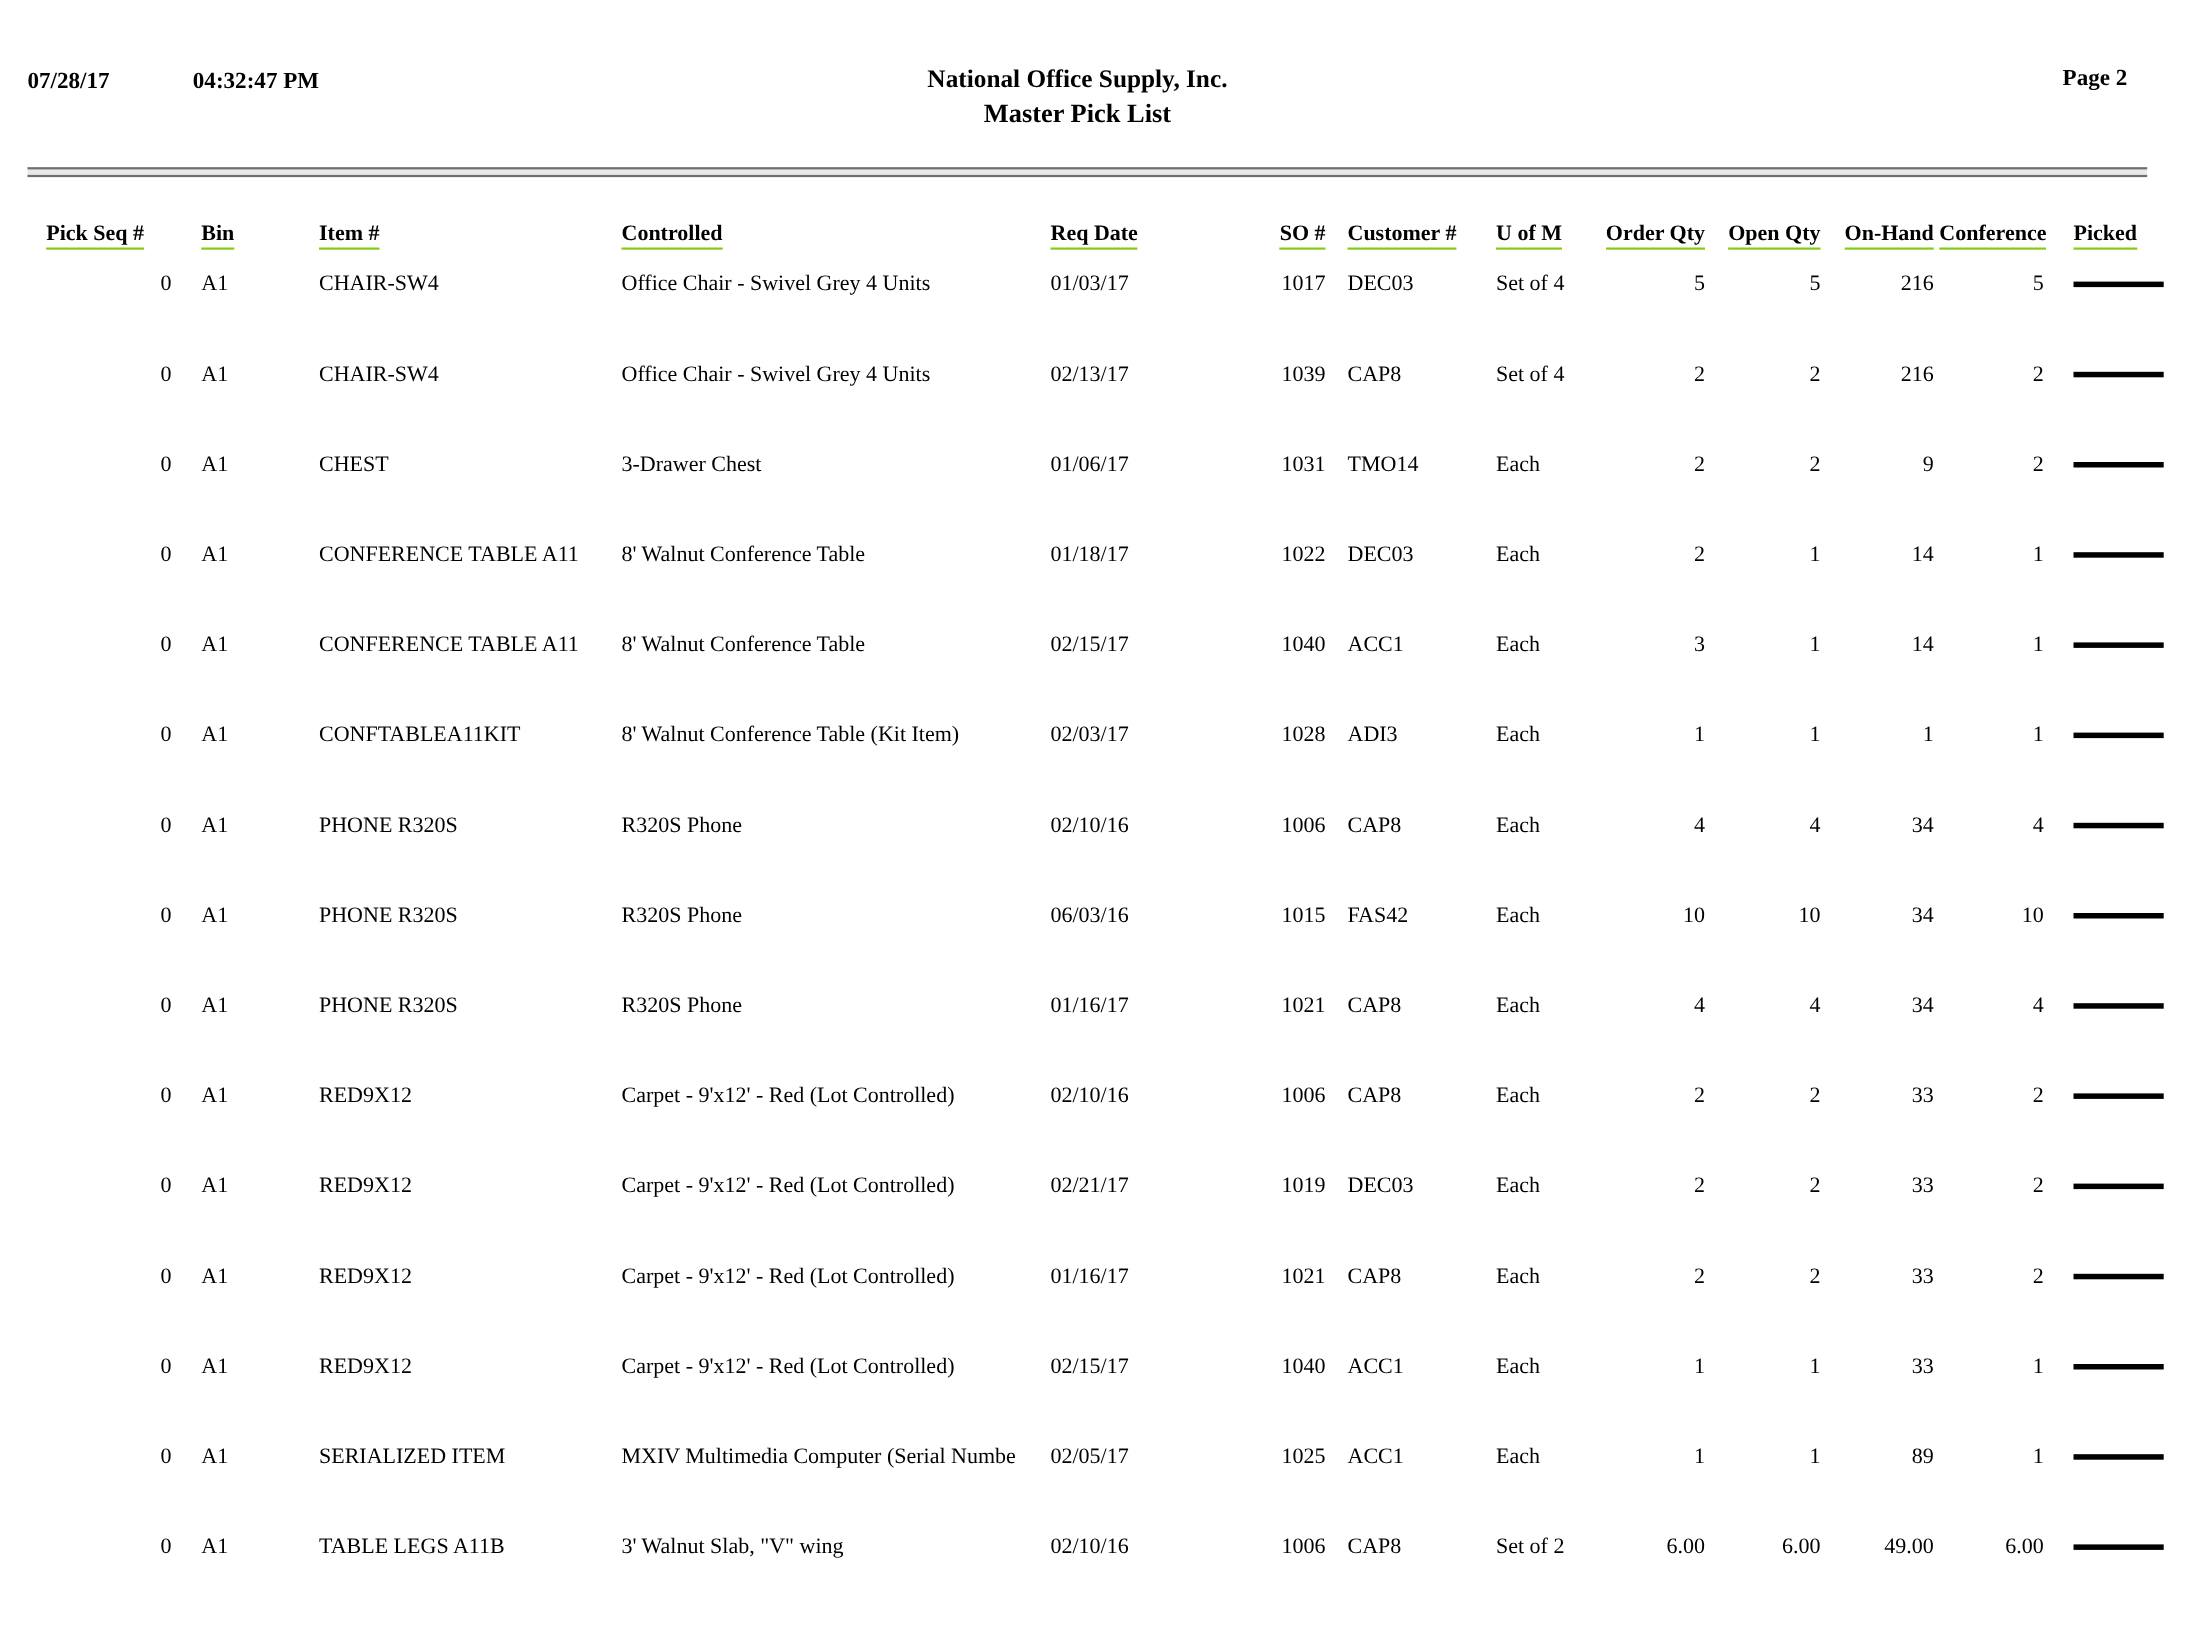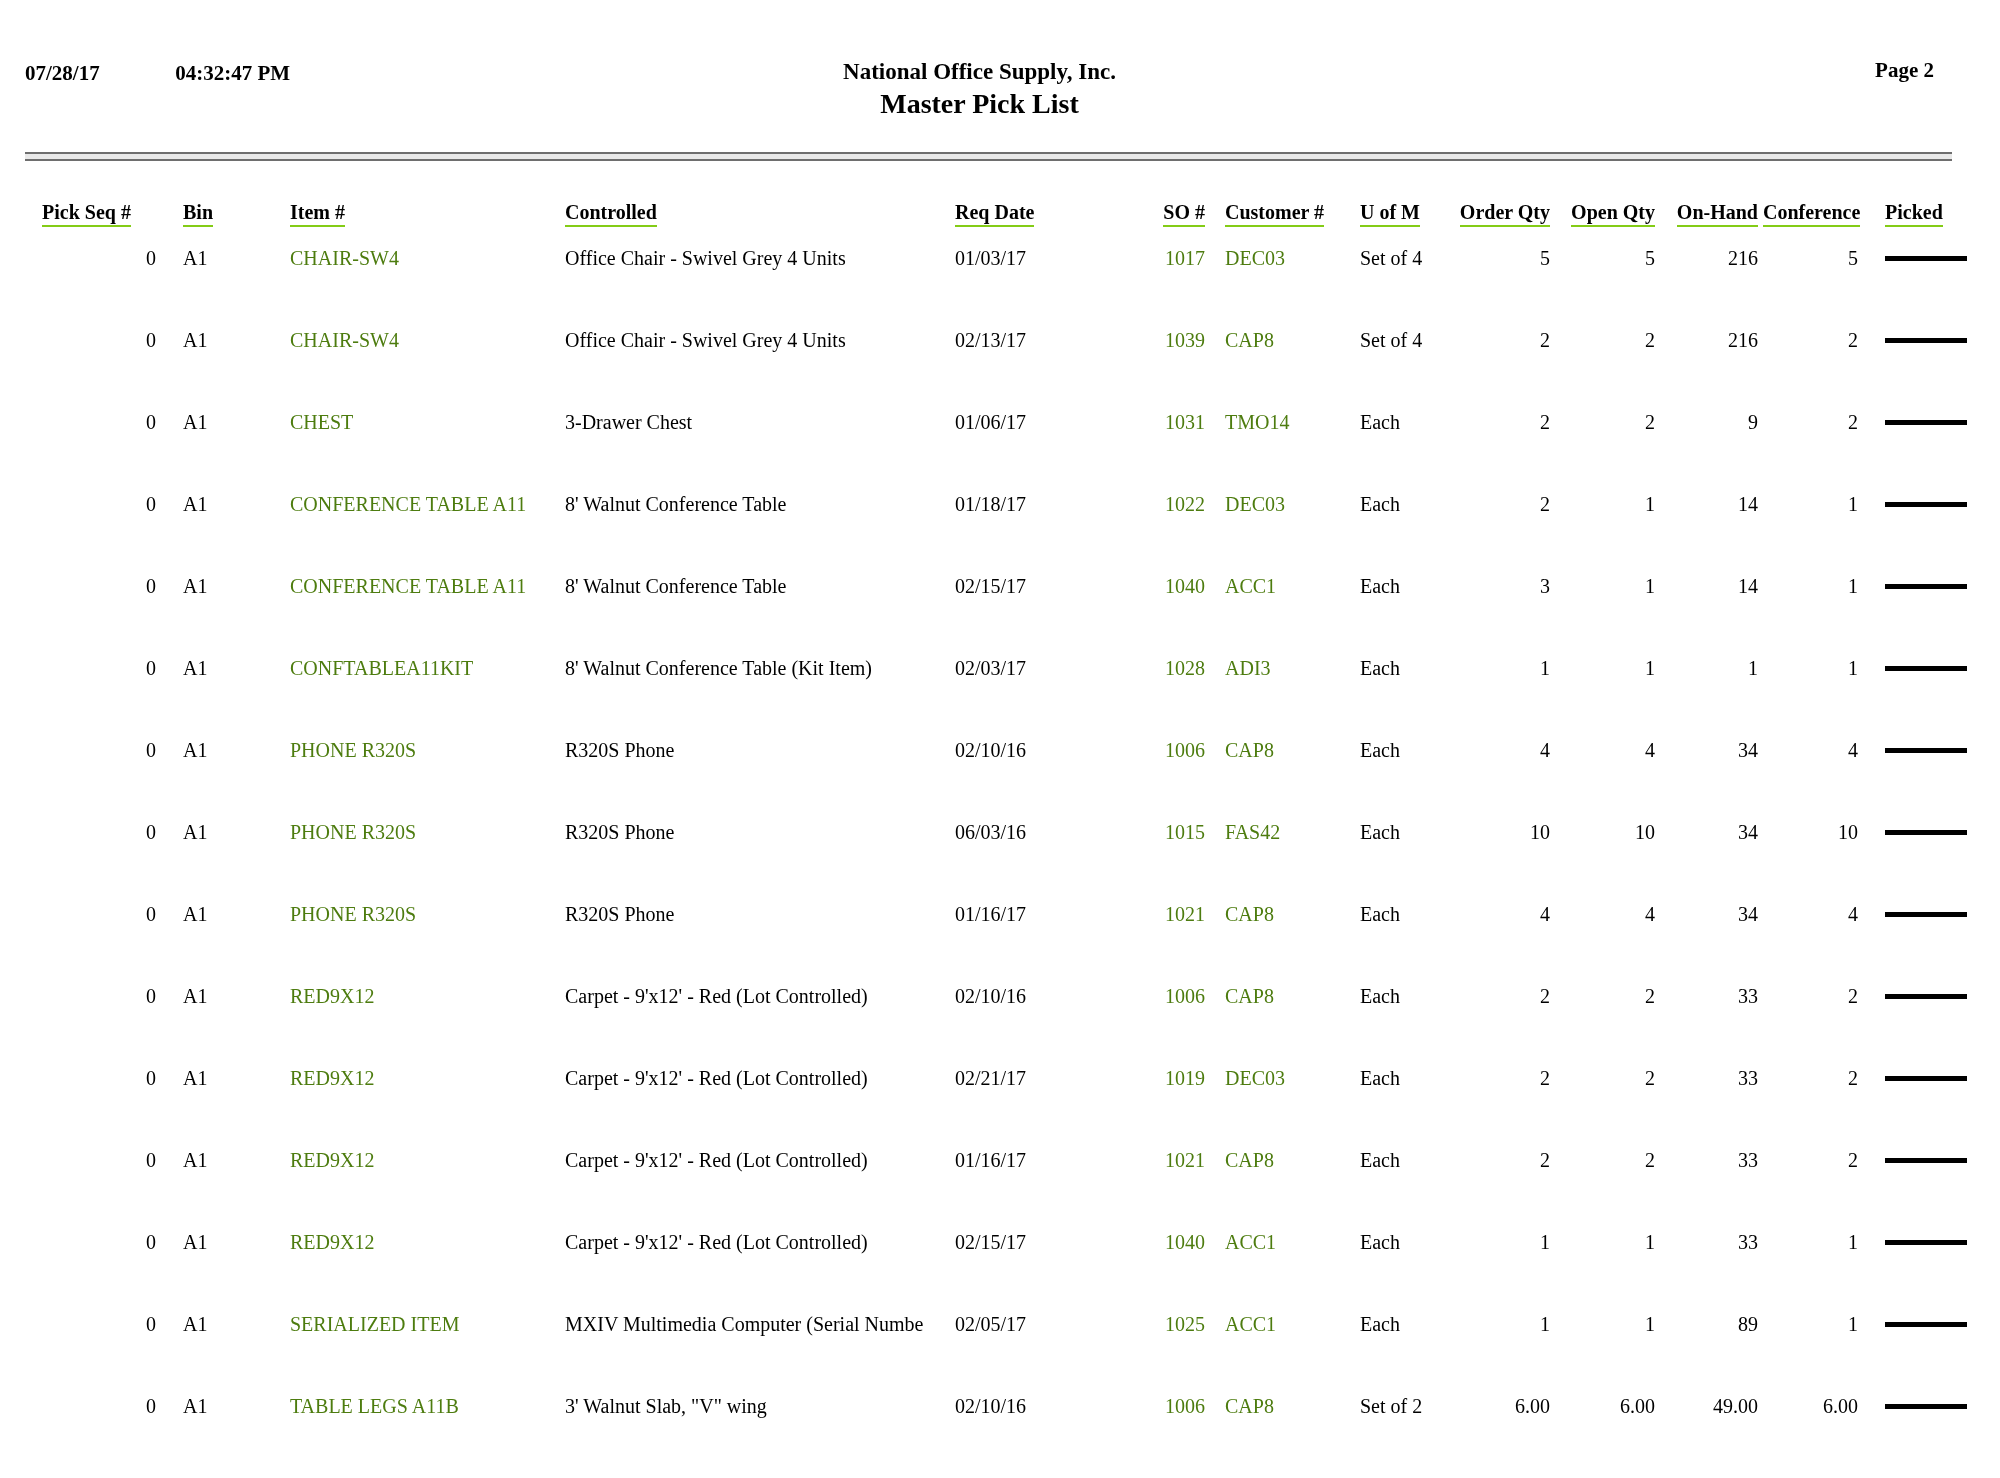--- a/index.html
+++ b/index.html
@@ -16,21 +16,21 @@
   .rpt-header {
     display: flex;
     margin: 58px 33px 0 25px;
     align-items: flex-start;
   }
   .rpt-header .left  { width: 560px; font-weight: bold; font-size: 21px; line-height: 30px; }
   .rpt-header .center{ flex: 1; text-align: center; }
   .rpt-header .right { width: 560px; text-align: right; font-weight: bold; font-size: 21px; }
   .meta-date { display: inline-block; min-width: 145px; }
   .company   { font-weight: bold; font-size: 23px; line-height: 28px; }
-  .rpt-title { font-weight: bold; font-size: 28px; line-height: 36px; }
+  .rpt-title { font-weight: bold; font-size: 24px; line-height: 36px; }
 
   .top-rule {
     margin: 30px 15px 0 25px;
     height: 5px;
     border-top: 2px solid #6e6e6e;
     border-bottom: 2px solid #6e6e6e;
     background: #e9e9e9;
   }
 
   
@@ -80,21 +80,21 @@
   th.a-seq { text-align: left;  padding-right: 0 !important; }
   .a-bin   { padding-left: 3px  !important; }
   .a-item  { padding-left: 5px  !important; }
   .a-date  { }
   .a-so    { text-align: right; padding-right: 10px !important; }
   .a-cust  { padding-left: 10px !important; }
   .a-uom   { padding-left: 20px !important; }
   .a-qty   { text-align: right; padding-right: 5px !important; }
   .a-pick  { padding-left: 22px !important; }
 
-  .link { color: #4d7c0f; }
+  .link { color: #000000; }
 
   .picked-line {
     width: 100px; height: 5px;
     background: #000;
     margin-top: 9px;
   }
   thead th.a-pick .hd { margin-left: 0; }
 </style>
 </head>
 <body>

